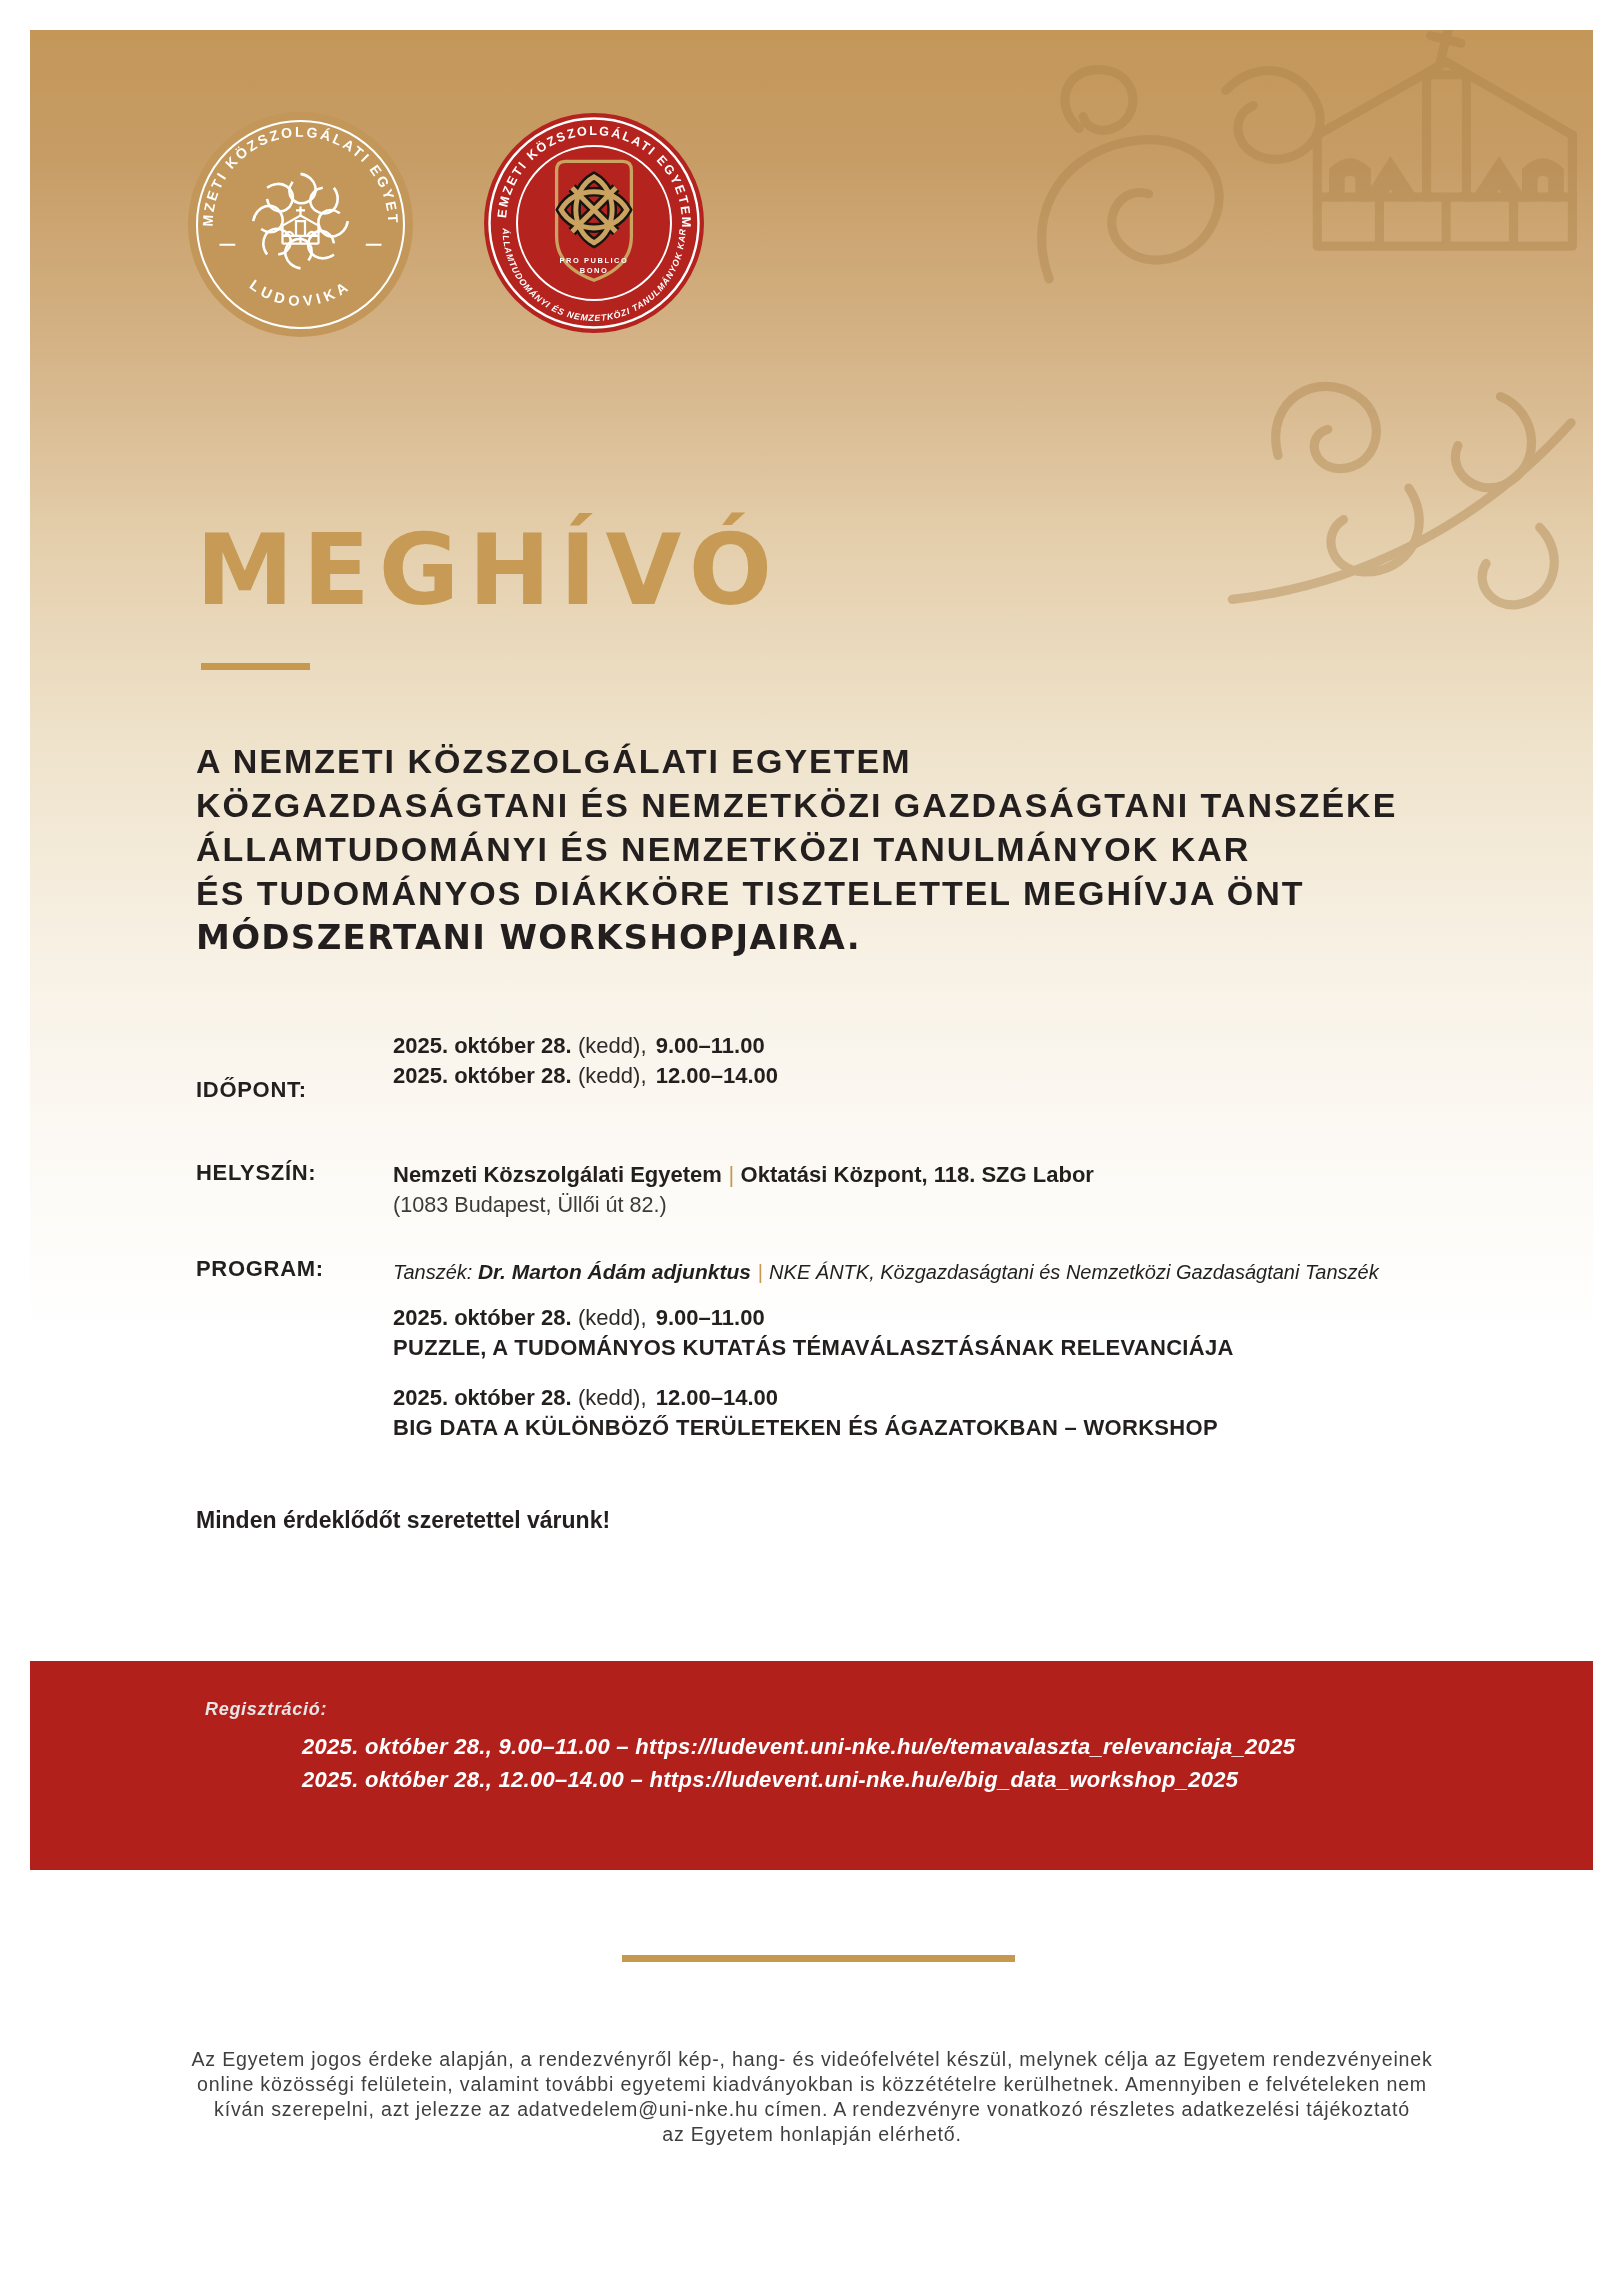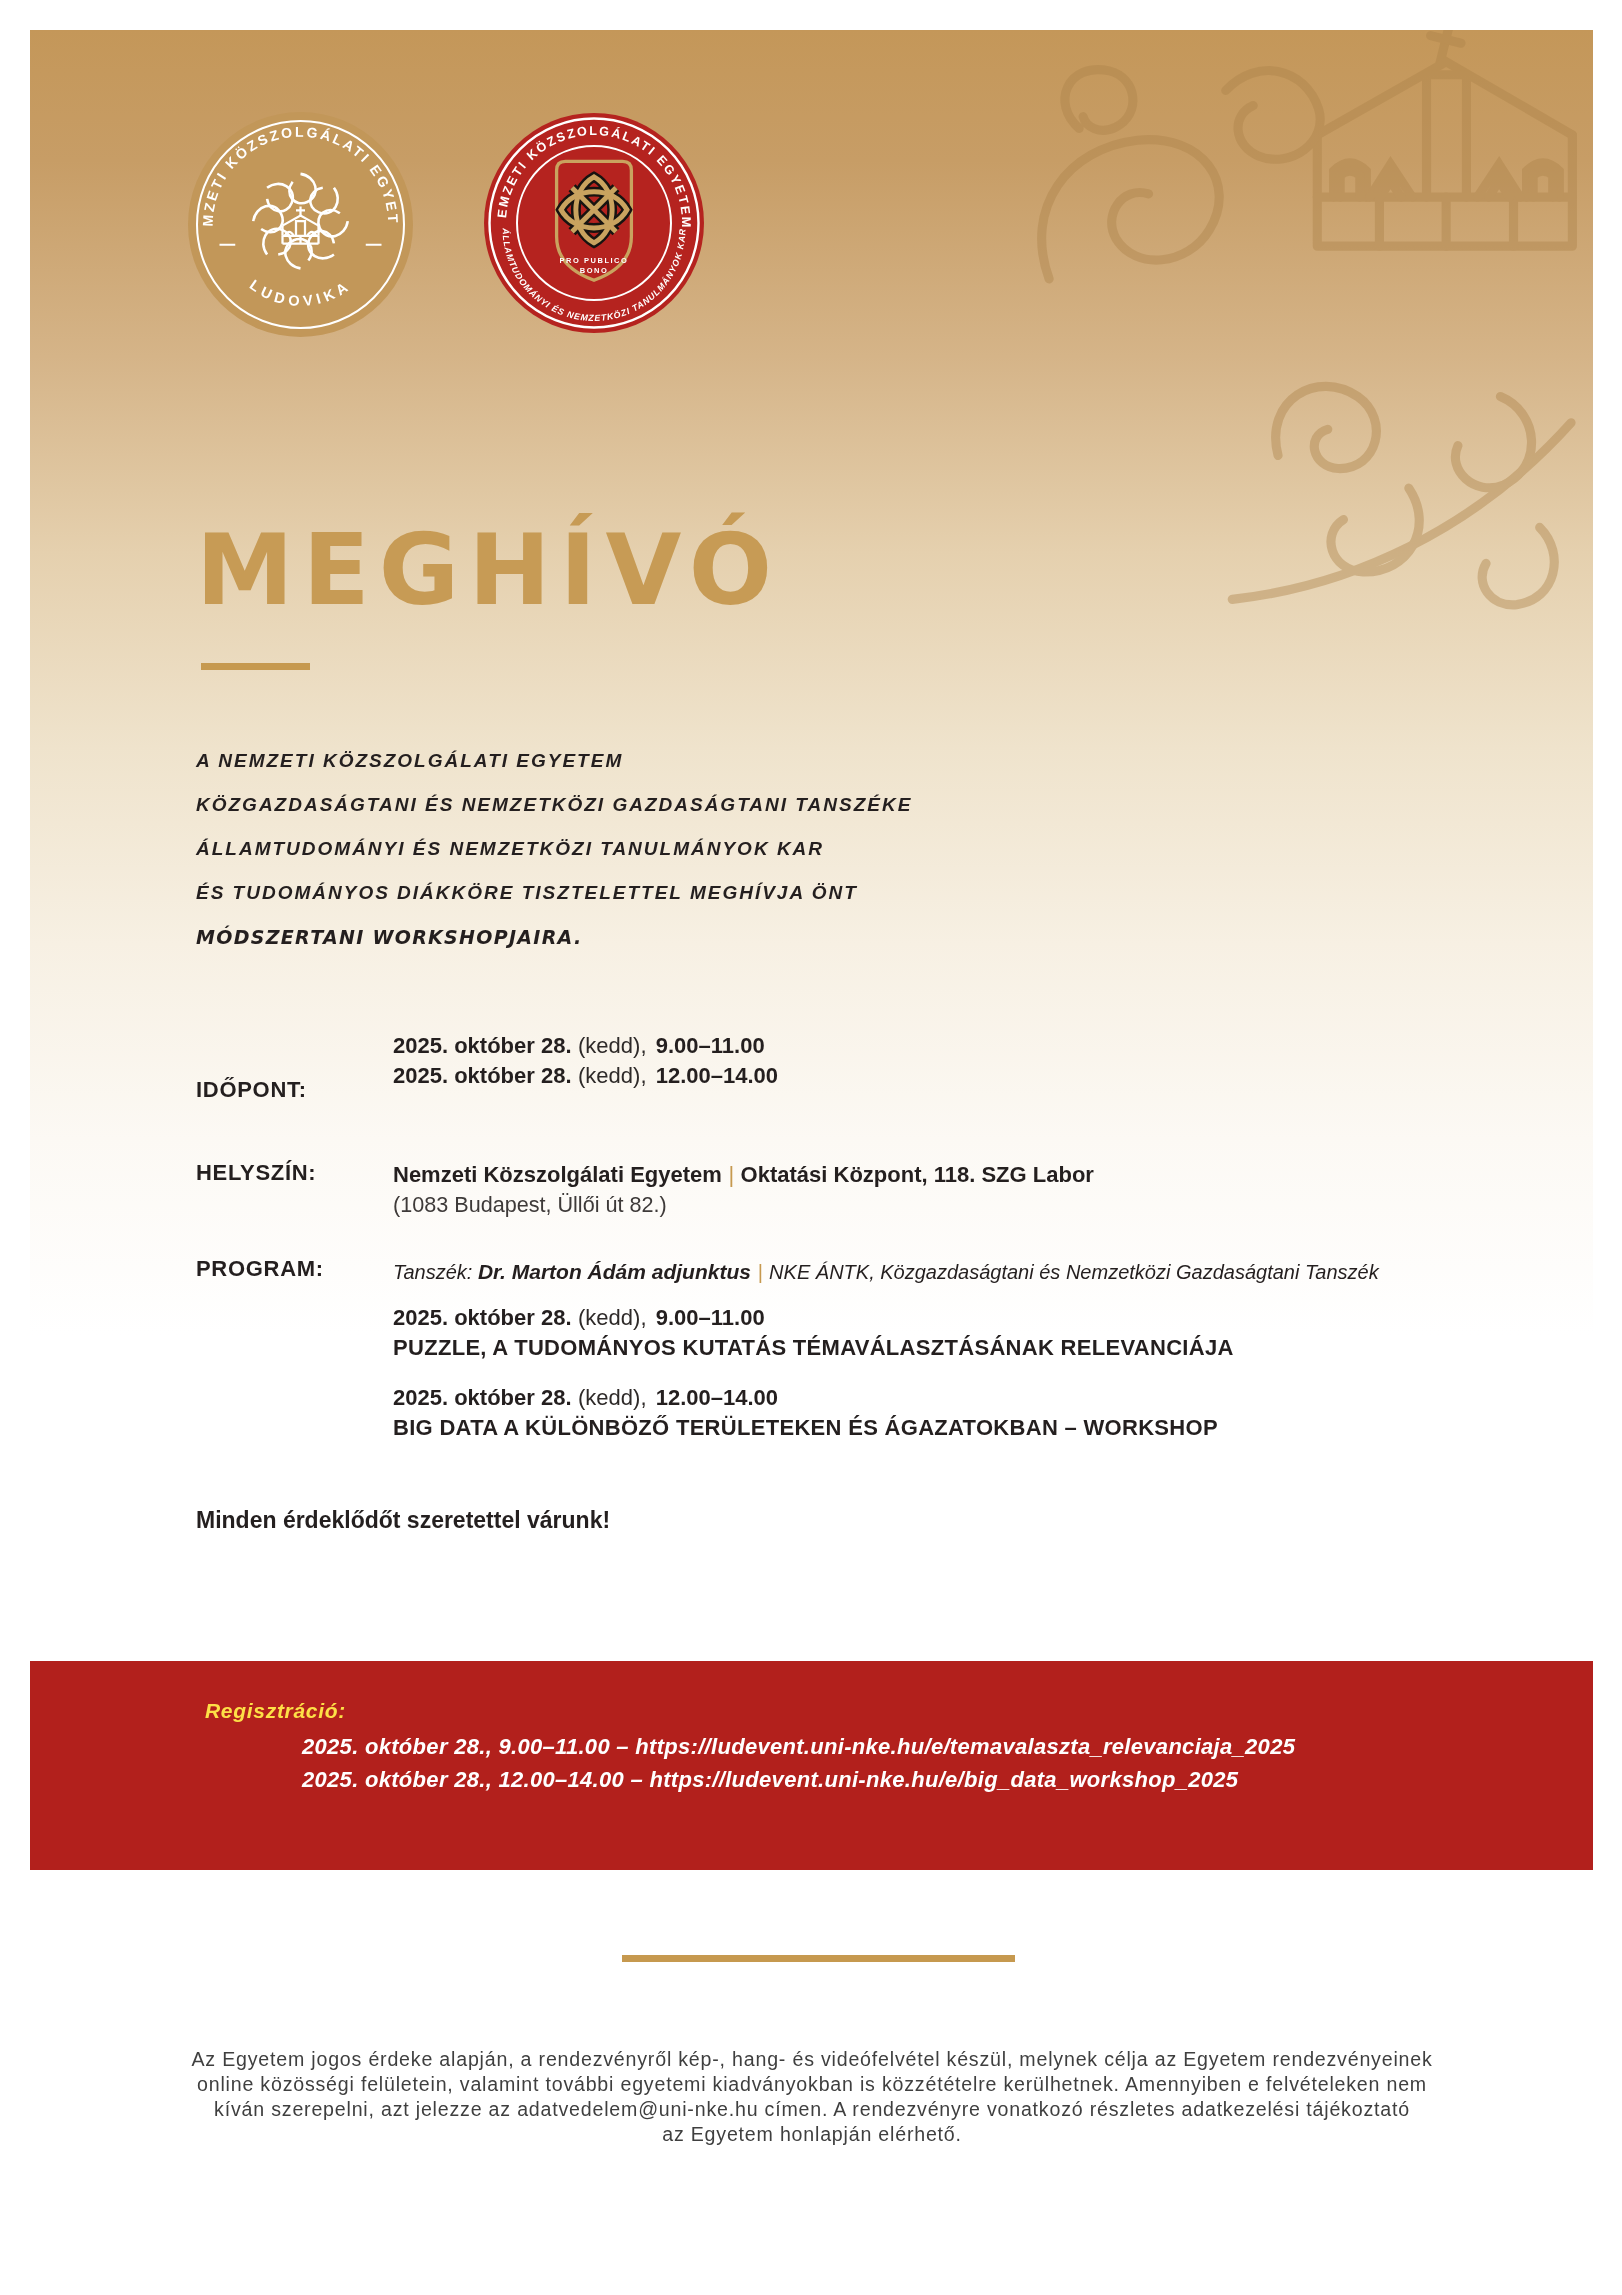--- a/index.html
+++ b/index.html
@@ -14,37 +14,37 @@
   }
   .ornament{position:absolute;left:921px;top:0;width:641px;height:622px;}
   .logo{position:absolute;}
   .logo-ludovika{left:158px;top:82px;width:225px;height:225px;}
   .logo-antk{left:454px;top:83px;width:220px;height:220px;}
   .page-title{
     position:absolute;left:166px;top:488px;font-family:"DejaVu Sans",sans-serif;
     font-weight:700;font-size:98px;line-height:105px;letter-spacing:9.2px;color:#c79b55;
   }
   .title-dash{position:absolute;left:171px;top:633px;width:109px;height:7.2px;background:#c6994f;}
-  .intro{position:absolute;left:166px;top:709px;font-size:19px;line-height:44px;
-         font-weight:700;letter-spacing:2px;color:#241f1f;font-style:italic;}
+  .intro{position:absolute;left:166px;top:709px;font-size:34px;line-height:44px;
+         font-weight:700;letter-spacing:2px;color:#241f1f;}
   .intro .heavy{font-family:"DejaVu Sans",sans-serif;letter-spacing:1.3px;}
   .label{position:absolute;left:166px;font-size:22px;font-weight:700;letter-spacing:0.7px;color:#241f1f;}
   .content{position:absolute;left:363px;font-size:22px;line-height:30px;color:#241f1f;}
   .b{font-weight:700;}
   .day{font-weight:400;color:#2e2a29;margin:0 9.2px 0 6.5px;}
   .pipe{color:#c6994f;font-weight:400;margin:0 6.5px;}
   .address{font-weight:400;color:#3e3a39;font-size:21.6px;}
   .eloado{font-size:20px;font-style:italic;line-height:30px;}
   .eloado .b{font-size:21px;}
   .affil{font-weight:400;}
   .session-title{font-size:22px;font-weight:700;letter-spacing:0.3px;}
   .closing{position:absolute;left:166px;top:1477px;font-size:23px;font-weight:700;}
   .regbox{position:absolute;left:30px;top:1661px;width:1563px;height:209px;background:#b2201c;}
-  .reg-label{position:absolute;left:175px;top:38px;font-size:21px;font-style:italic;
-             font-weight:700;color:#fde047;letter-spacing:0.7px;}
+  .reg-label{position:absolute;left:175px;top:38px;font-size:18px;font-style:italic;
+             font-weight:700;color:#e5e5e5;letter-spacing:0.7px;}
   .reg-link{position:absolute;left:272px;font-size:22px;font-style:italic;font-weight:600;
             color:#ffffff;letter-spacing:0.3px;}
   .reg-link-1{top:73px;} .reg-link-2{top:106px;}
   .gold-line{position:absolute;left:622px;top:1955px;width:393px;height:7.2px;background:#c6994f;}
   .footer{position:absolute;left:164px;top:2047px;width:1296px;text-align:center;
           font-size:19.6px;line-height:25px;letter-spacing:0.8px;color:#3f3f3f;}
 </style>
 </head>
 <body>
 

